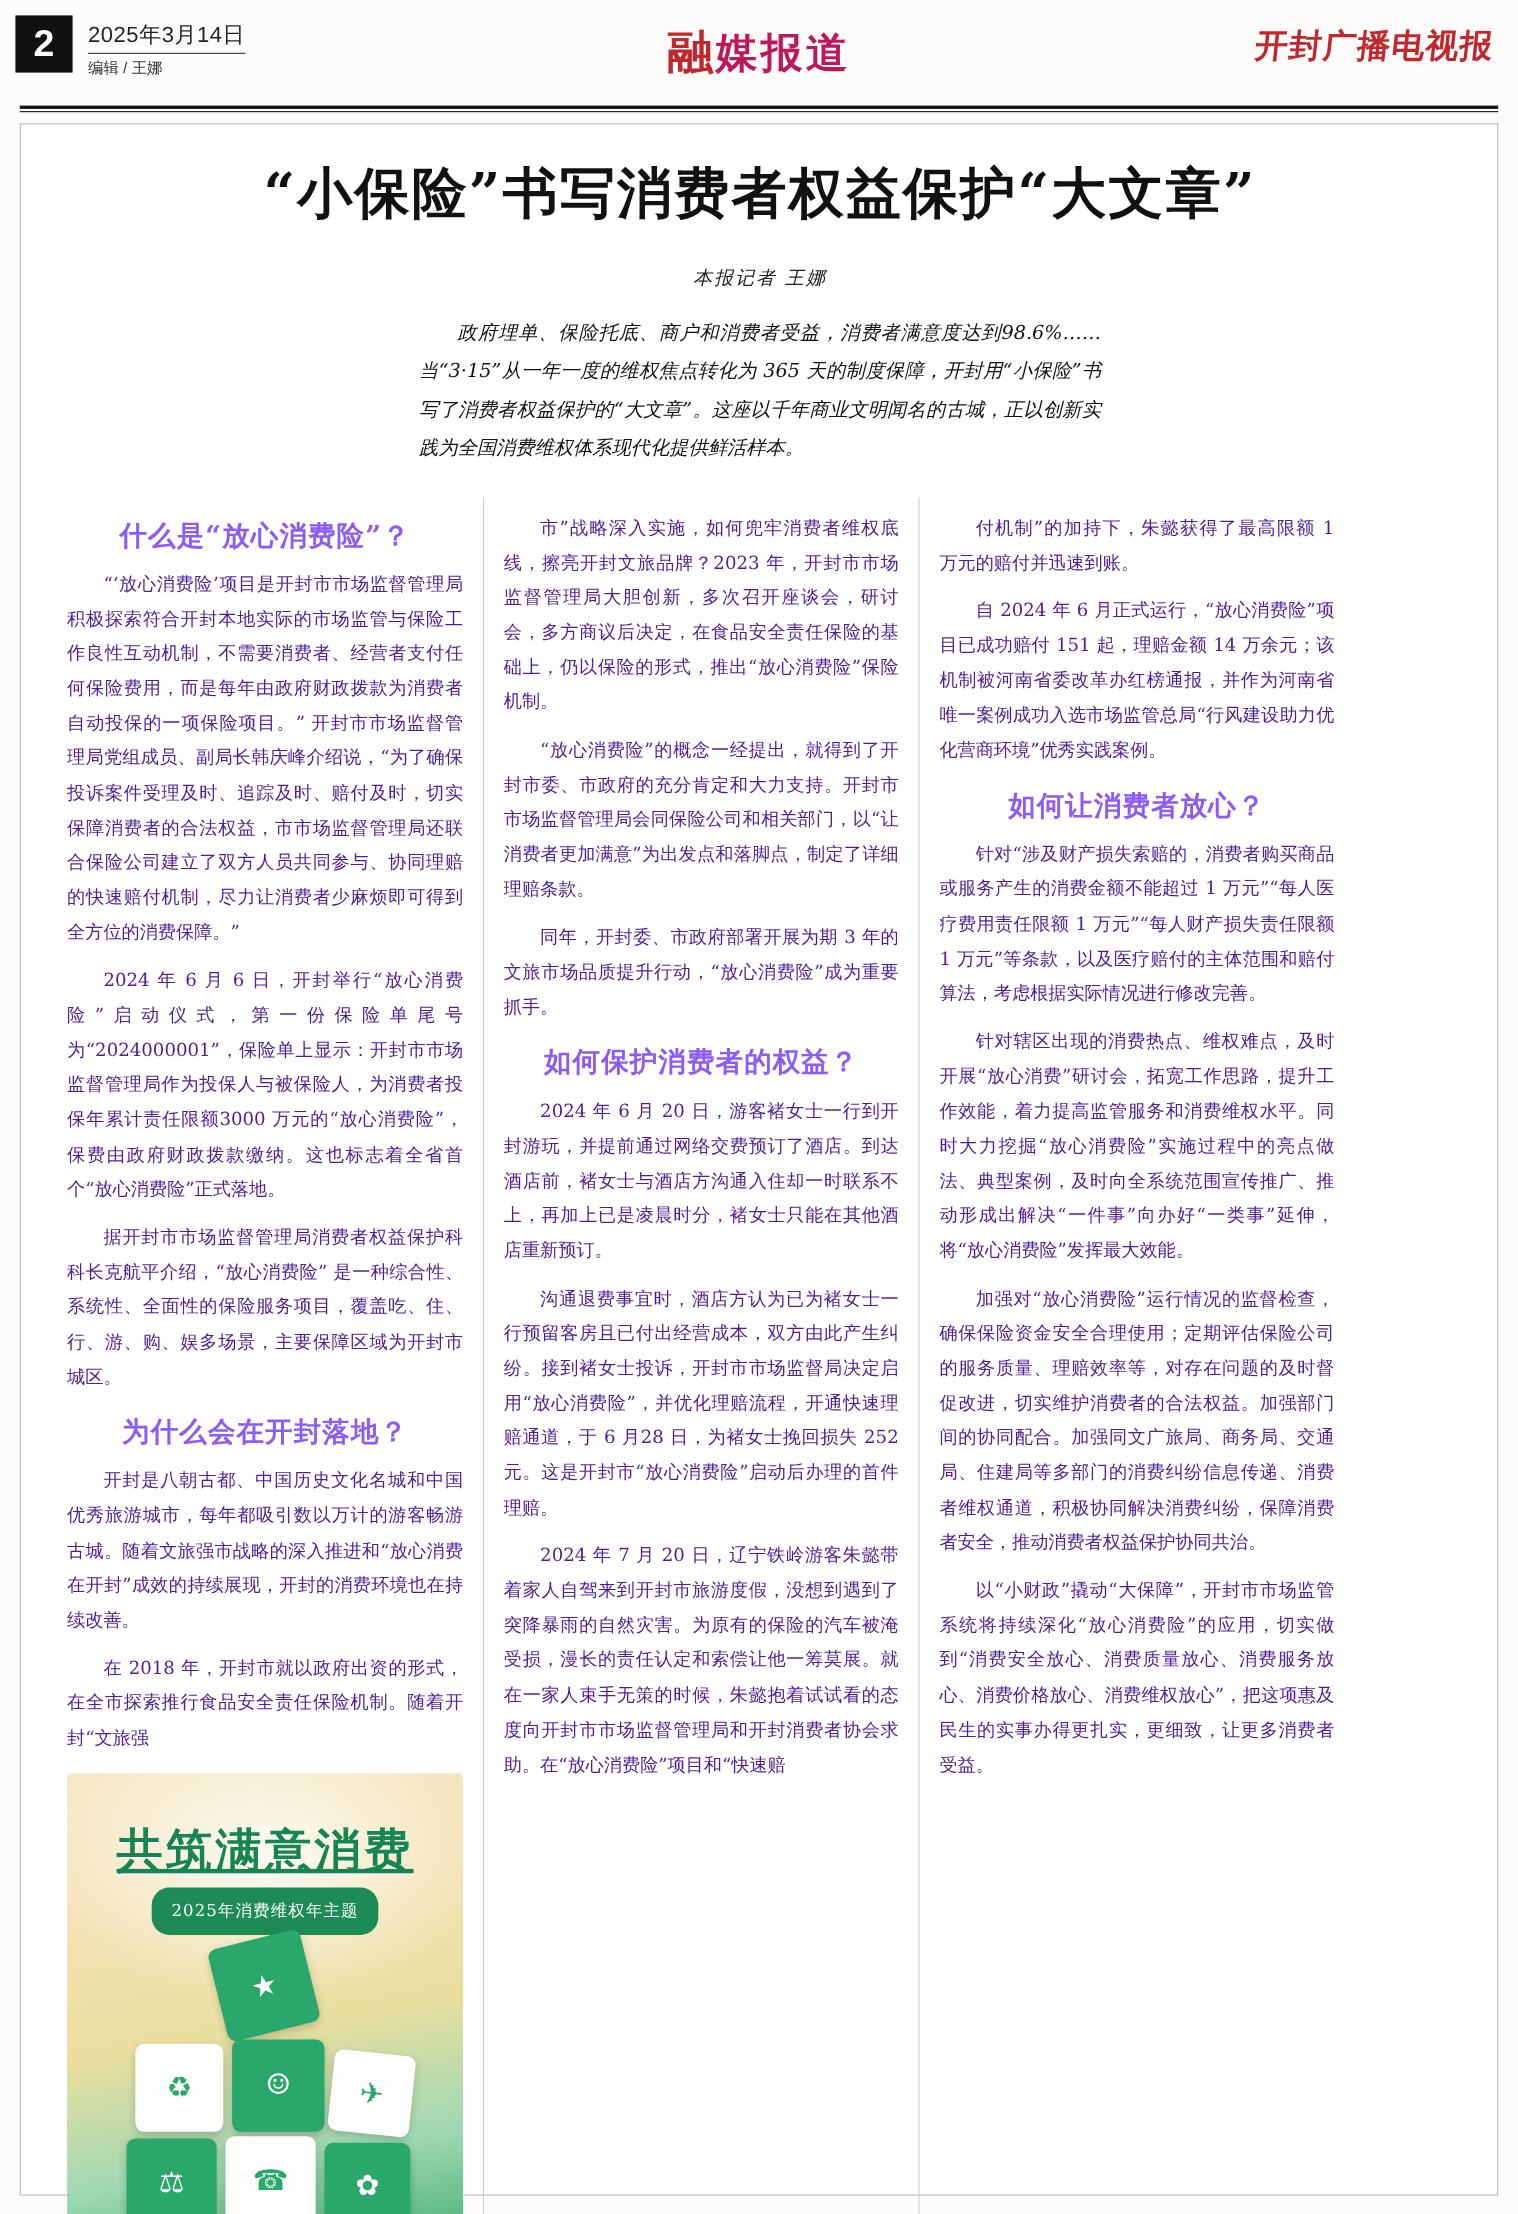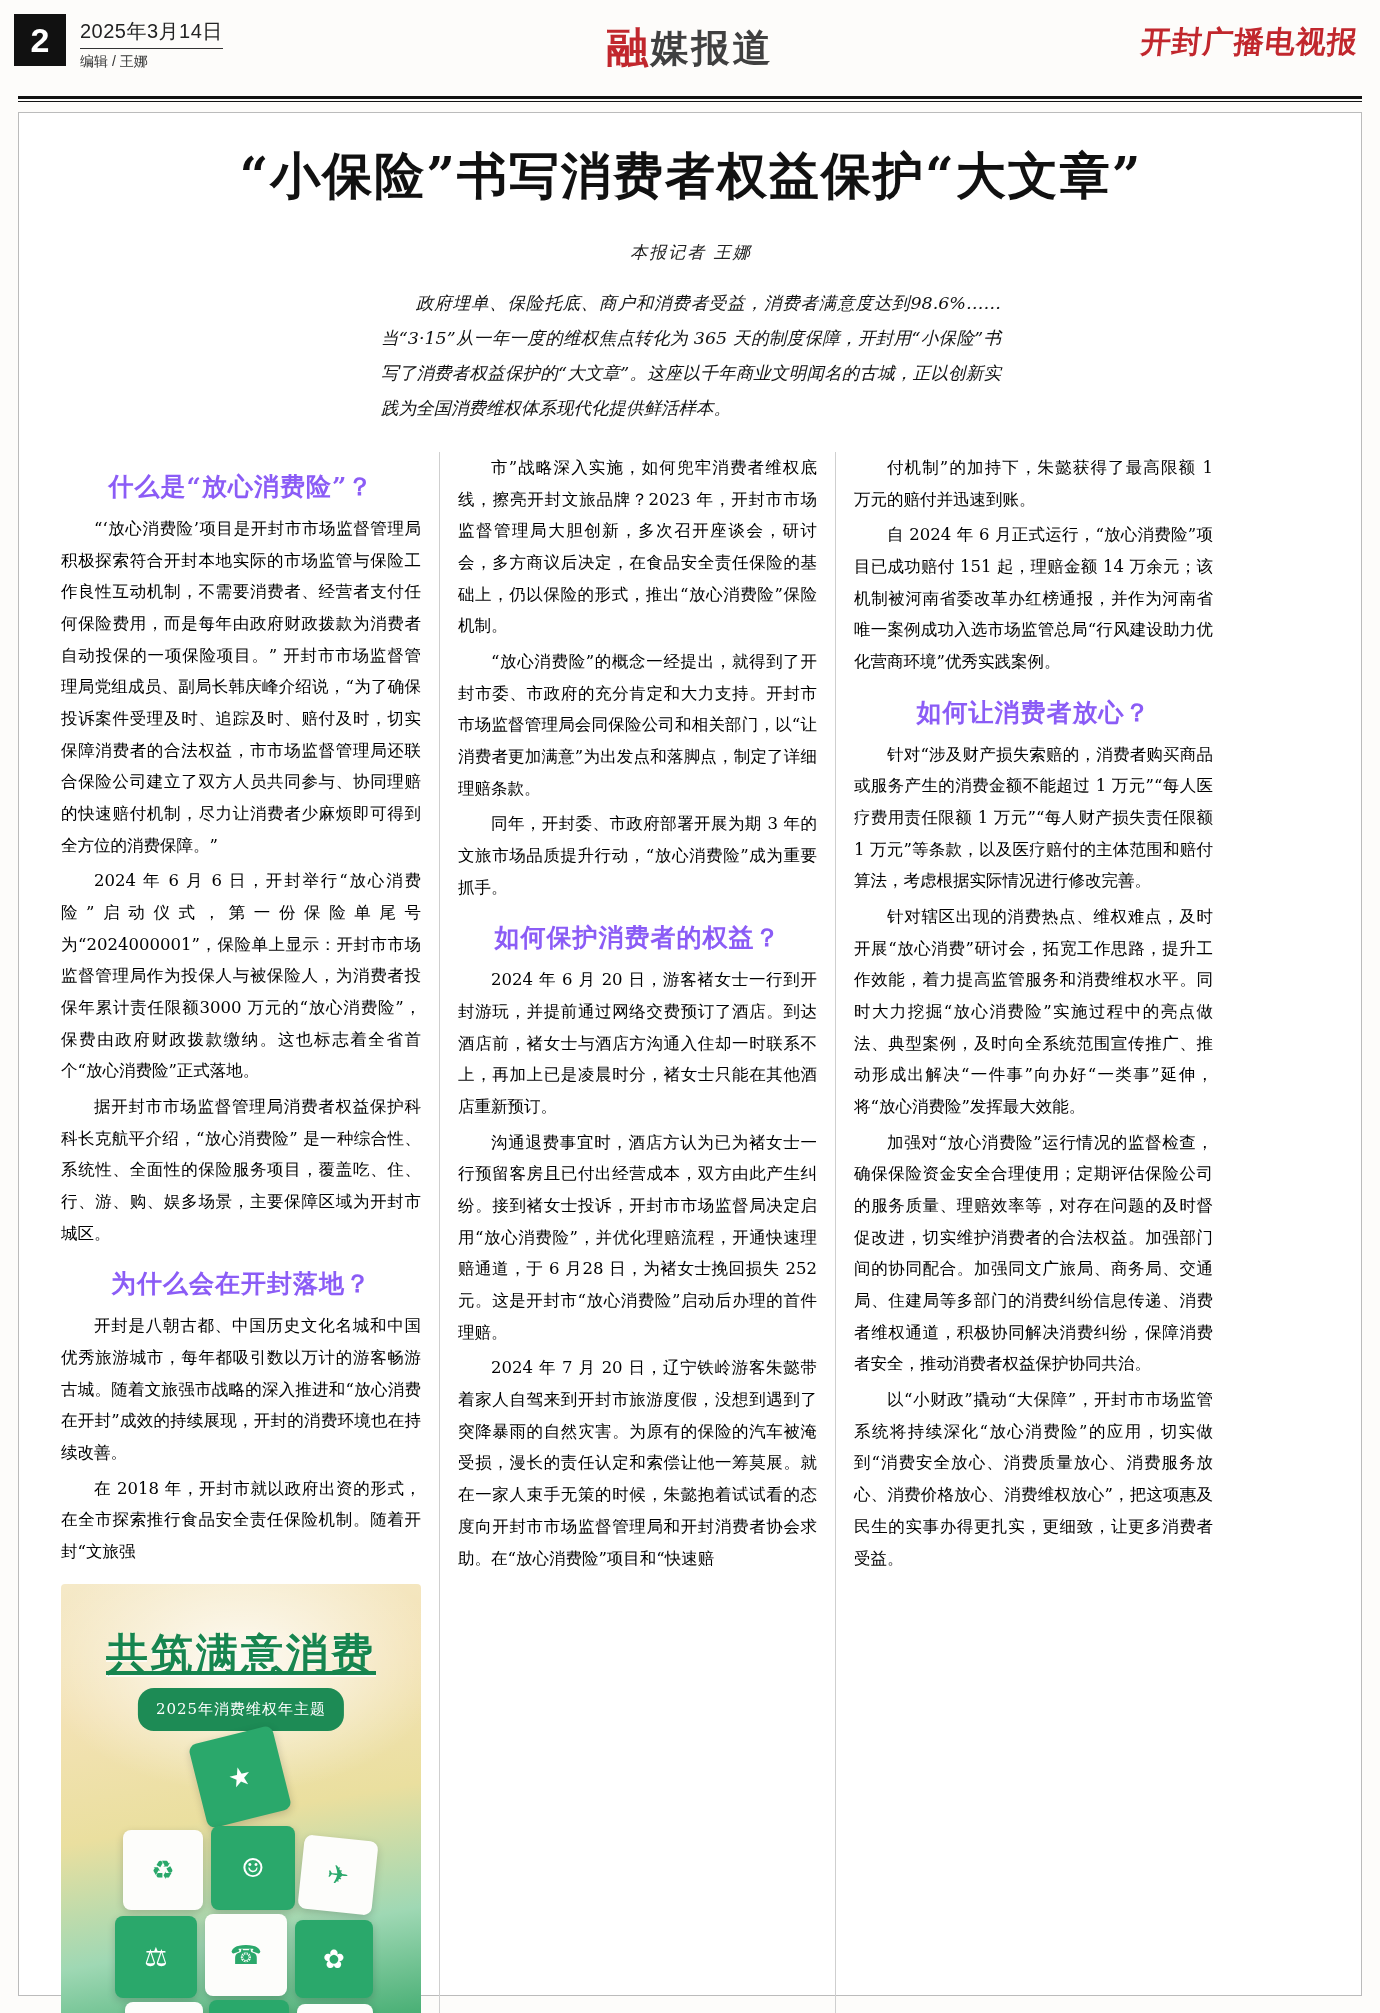--- a/index.html
+++ b/index.html
@@ -26,21 +26,21 @@
   .date-block .d2{font-size:14px;margin-top:4px;color:#333;}
   .masthead-center{
     position:absolute;left:0;right:0;top:20px;text-align:center;
   }
   .mc-inner{display:inline-block;}
   .mc-rong{
     font-size:42px;font-weight:bold;color:#c1272d;letter-spacing:2px;
     font-family:"DejaVu Serif",serif;vertical-align:middle;
   }
   .mc-rest{
-    font-size:38px;font-weight:bold;color:#404040;letter-spacing:3px;
+    font-size:38px;font-weight:bold;color:#be185d;letter-spacing:3px;
     font-family:"DejaVu Serif",serif;vertical-align:middle;
   }
   .paper-logo{
     position:absolute;right:22px;top:22px;
     font-size:30px;font-weight:bold;color:#c1272d;letter-spacing:1px;
     font-family:"DejaVu Serif",serif;
     transform:skewX(-6deg);
   }
   .rule-top{position:absolute;left:18px;right:18px;top:96px;height:3px;background:#111;}
   .rule-top2{position:absolute;left:18px;right:18px;top:101px;height:1px;background:#111;}
@@ -71,22 +71,22 @@
     position:relative;margin-top:26px;display:flex;gap:0;
   }
   .col{width:396px;padding:0 18px;box-sizing:border-box;}
   .col.sep{border-left:1px solid #cfcfcf;}
   h2.sub{
     font-size:25px;font-weight:bold;color:#8b5cf6;margin:18px 0 10px 0;
     letter-spacing:1px;
     text-align:center;
   }
   p.t{
-    font-size:16.5px;line-height:1.92;color:#000000;text-align:justify;
-    text-indent:2em;margin:0 0 4px 0;
+    font-size:16.5px;line-height:1.92;color:#4c1d95;text-align:justify;
+    text-indent:2em;margin:12px 0 4px 0;
   }
 
   
   .poster{
     position:relative;width:360px;height:560px;margin:16px auto 0 auto;
     background:linear-gradient(170deg,#f5e9c8 0%,#f3e2b4 22%,#eadf9f 42%,#9fd8b4 62%,#3aa86a 82%,#16824d 100%);
     border-radius:4px;overflow:hidden;
   }
   .poster .glow{
     position:absolute;left:-40px;top:-60px;width:440px;height:280px;

